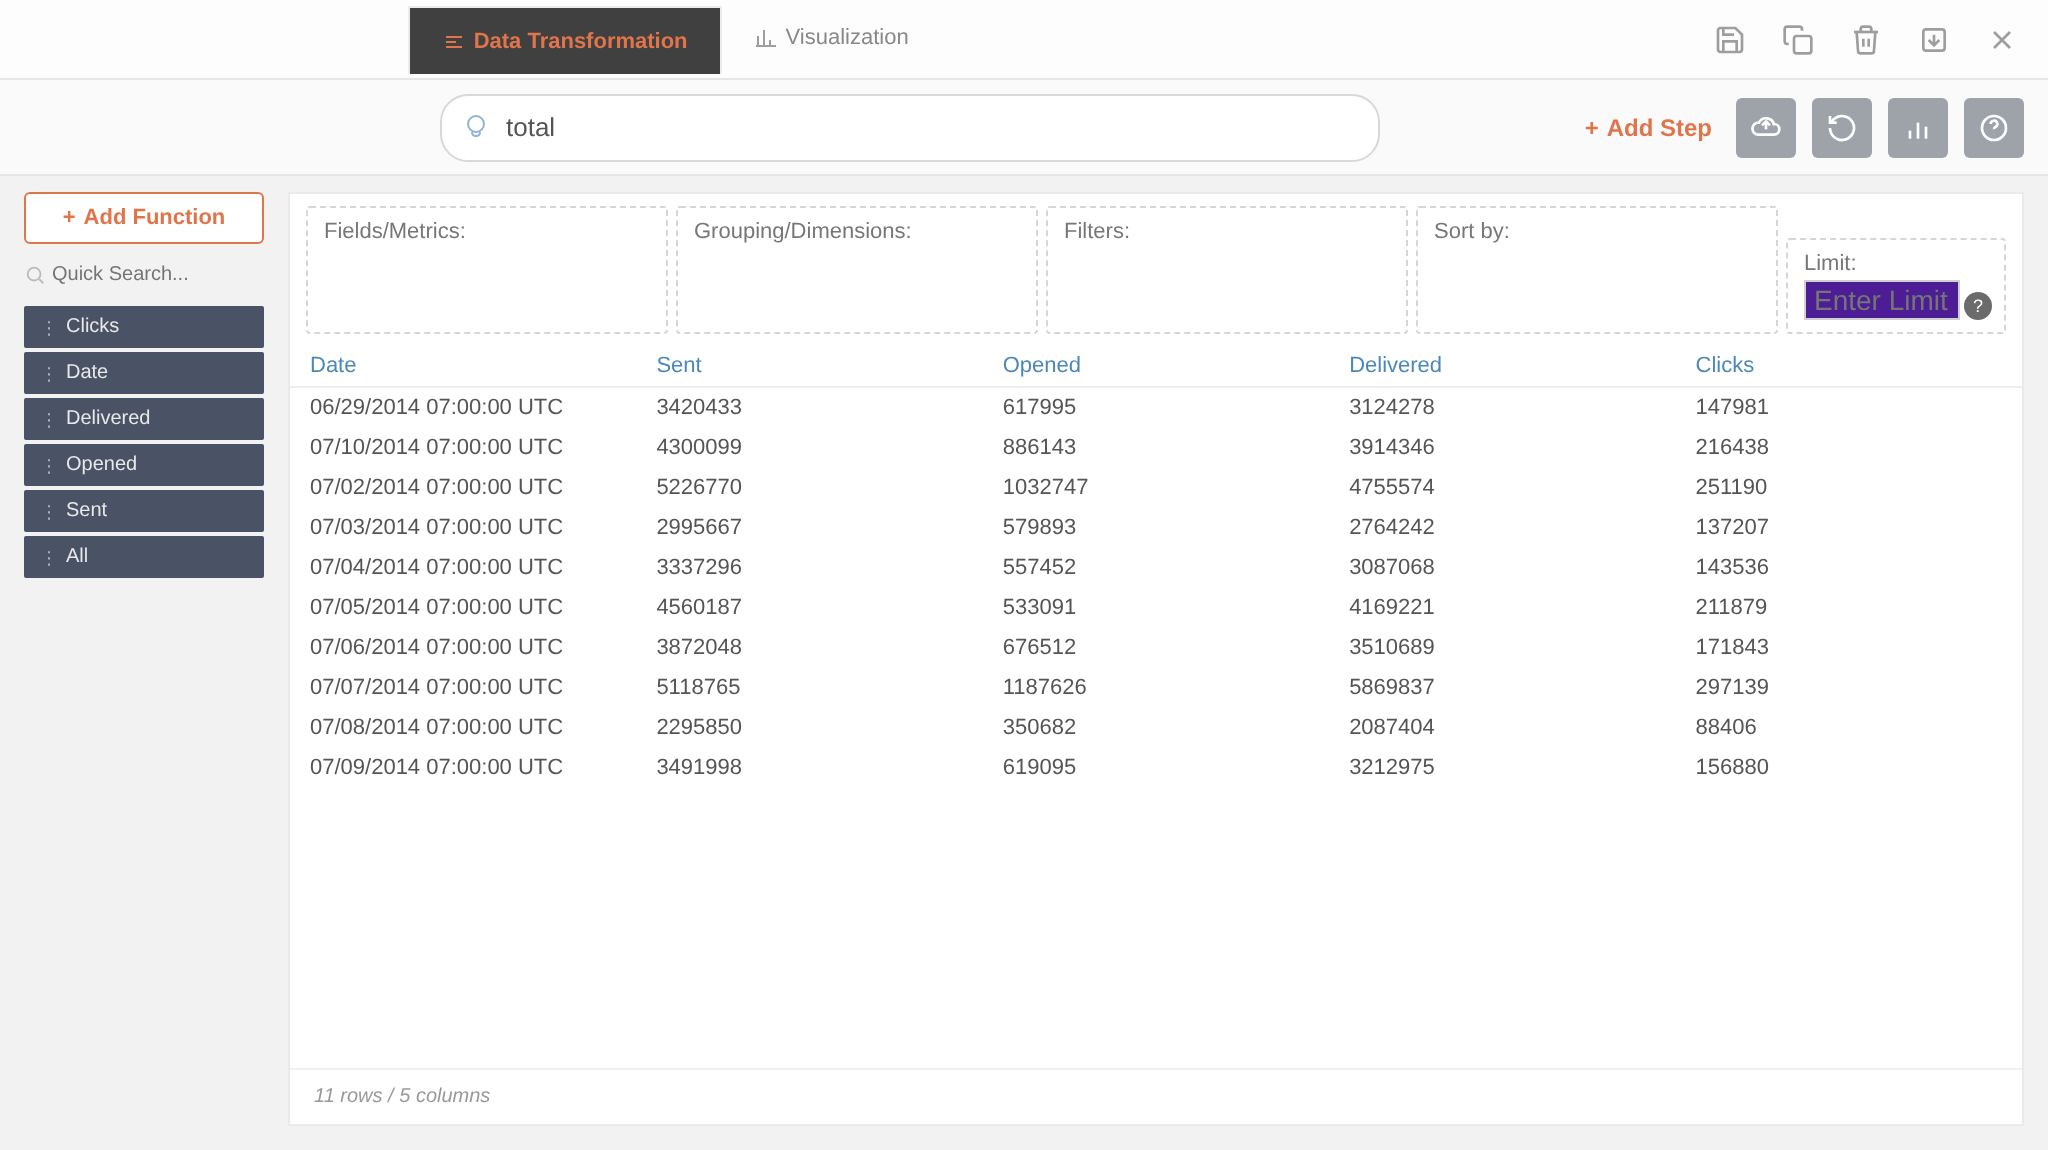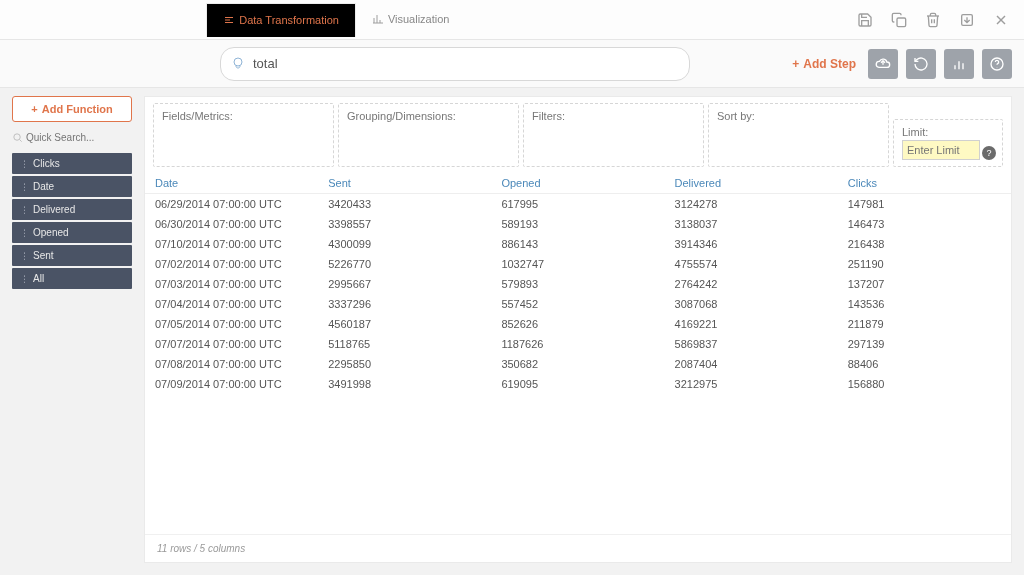--- a/index.html
+++ b/index.html
@@ -3,21 +3,21 @@
 <meta charset="utf-8">
 <style>
   * { box-sizing: border-box; margin: 0; padding: 0; }
   html, body { width: 1024px; height: 575px; font-family: Arial, Helvetica, sans-serif; font-size: 11px; color: #5a5a5a; background: #f2f2f2; }
   .app { width: 1024px; height: 575px; background: #f2f2f2; position: relative; }
 
   
   .topbar { height: 40px; display: flex; align-items: center; padding: 0 12px; background: #fdfdfd; border-bottom: 1px solid #e6e6e6; }
   .tabs { display: flex; margin-left: auto; margin-right: auto; }
   .tab { display: flex; align-items: center; gap: 4px; padding: 10px 16px; color: #888; cursor: pointer; border-bottom: 2px solid transparent; }
-  .tab.active { color: #e0754b; border: 1px solid #ececec; border-bottom: none; background: #000000; font-weight: 400; }
+  .tab.active { color: #e0754b; border: 1px solid #ececec; border-bottom: none; background: #404040; font-weight: 700; align-items: flex-end; }
   .topbar-actions { display: flex; gap: 12px; align-items: center; margin-left: auto; }
   .icon-btn-flat { width: 22px; height: 22px; display: flex; align-items: center; justify-content: center; color: #9e9e9e; cursor: pointer; }
 
   
   .steprow { height: 48px; display: flex; align-items: center; padding: 8px 12px; background: #fafafa; border-bottom: 1px solid #e6e6e6; }
   .step-search { margin-left: 208px; flex: 0 0 470px; height: 32px; border: 1px solid #d8d8d8; border-radius: 14px; background: #fff; display: flex; align-items: center; padding: 16px 8px; gap: 6px; }
   .step-search .icon-slot { width: 18px; height: 18px; color: #8fb4d6; display:flex; align-items:center; justify-content:center;}
   .step-search input { border: none; outline: none; flex: 1; font-size: 13px; color: #555; background: transparent; }
   .step-right { margin-left: auto; display: flex; align-items: center; gap: 8px; }
   .add-step { color: #e0754b; font-size: 12px; font-weight: 600; cursor: pointer; display: flex; align-items: center; gap: 4px; margin-right: 4px; }
@@ -32,21 +32,21 @@
   .quick-ic { position: absolute; left: 0; top: 4px; color: #bbb; }
   .metric-list { display: flex; flex-direction: column; gap: 2px; }
   .metric { background: #4a5365; color: #e8e8e8; font-size: 10px; padding: 5px 8px; border-radius: 1px; cursor: pointer; display:flex; align-items:center; gap:4px;}
   .metric .drag { color: #aeb4c1; font-size: 9px; }
 
   .main { flex: 1; background: #fff; border: 1px solid #eaeaea; display: flex; flex-direction: column; min-width: 0; }
   .zones { display: flex; padding: 6px 8px 6px 8px; gap: 4px; }
   .zone { flex: 1; border: 1px dashed #d6d6d6; border-radius: 2px; padding: 6px 8px; min-height: 34px; position: relative; }
   .zone-label { color: #777; font-size: 11px; }
   .zone.limit { flex: 0 0 110px; margin-top: 16px; }
-  .limit-input { width: 78px; height: 20px; border: 1px solid #d0d0d0; background: #fef9c3; padding: 0 4px; font-size: 11px; color: #888; margin-top: 2px; }
+  .limit-input { width: 78px; height: 20px; border: 1px solid #d0d0d0; background: #4c1d95; padding: 0 4px; font-size: 14px; color: #888; margin-top: 2px; }
   .limit-help { position: absolute; right: 6px; bottom: 6px; width: 14px; height: 14px; border-radius: 50%; background: #6b6b6b; color: #fff; font-size: 9px; display: flex; align-items: center; justify-content: center; }
 
   .table-wrap { flex: 1; overflow: auto; }
   table { width: 100%; border-collapse: collapse; table-layout: fixed; }
   th { text-align: left; padding: 4px 10px; color: #4b88b9; font-weight: 400; font-size: 11px; border-bottom: 1px solid #eee; cursor: pointer; }
   td { padding: 4px 10px; font-size: 11px; color: #555; white-space: nowrap; overflow: hidden; text-overflow: ellipsis; }
 
   .footer { padding: 8px 12px; color: #999; font-size: 10px; border-top: 1px solid #f0f0f0; font-style: italic; }
 
   .col-date { width: 170px; }
@@ -244,27 +244,20 @@
             </thead>
         <tbody id="tbody">
               <tr>
                 <td>06/29/2014 07:00:00 UTC</td>
                 <td>3420433</td>
                 <td>617995</td>
                 <td>3124278</td>
                 <td>147981</td>
               </tr>
               <tr>
-                <td>06/30/2014 07:00:00 UTC</td>
-                <td>3398557</td>
-                <td>589193</td>
-                <td>3138037</td>
-                <td>146473</td>
-              </tr>
-              <tr>
                 <td>07/10/2014 07:00:00 UTC</td>
                 <td>4300099</td>
                 <td>886143</td>
                 <td>3914346</td>
                 <td>216438</td>
               </tr>
               <tr>
                 <td>07/02/2014 07:00:00 UTC</td>
                 <td>5226770</td>
                 <td>1032747</td>
@@ -281,23 +274,30 @@
               <tr>
                 <td>07/04/2014 07:00:00 UTC</td>
                 <td>3337296</td>
                 <td>557452</td>
                 <td>3087068</td>
                 <td>143536</td>
               </tr>
               <tr>
                 <td>07/05/2014 07:00:00 UTC</td>
                 <td>4560187</td>
-                <td>852626</td>
+                <td>533091</td>
                 <td>4169221</td>
                 <td>211879</td>
+              </tr>
+              <tr>
+                <td>07/06/2014 07:00:00 UTC</td>
+                <td>3872048</td>
+                <td>676512</td>
+                <td>3510689</td>
+                <td>171843</td>
               </tr>
               <tr>
                 <td>07/07/2014 07:00:00 UTC</td>
                 <td>5118765</td>
                 <td>1187626</td>
                 <td>5869837</td>
                 <td>297139</td>
               </tr>
               <tr>
                 <td>07/08/2014 07:00:00 UTC</td>

